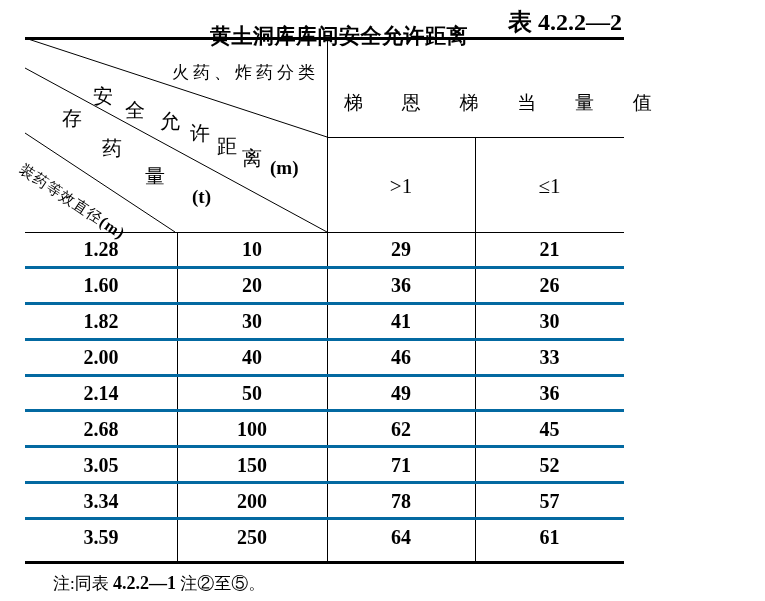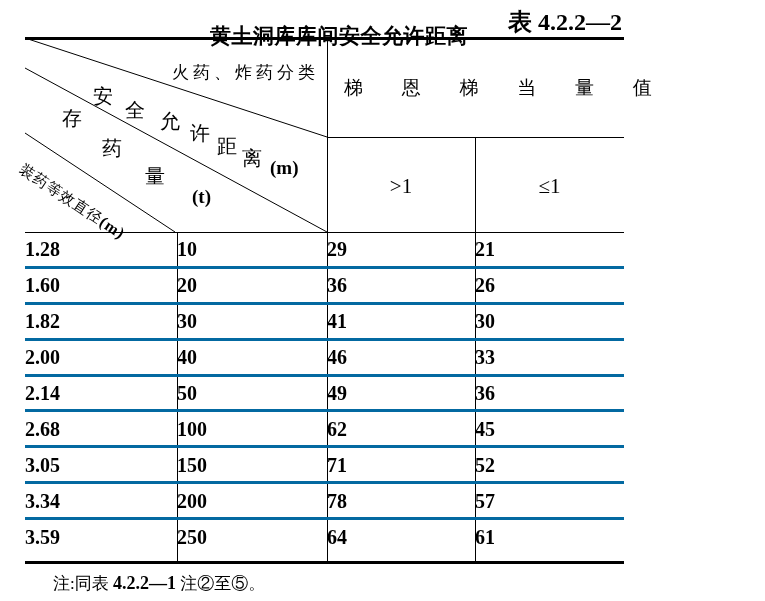--- a/index.html
+++ b/index.html
@@ -14,21 +14,21 @@
   .hdr-txt{font-size:17px;letter-spacing:4px;white-space:nowrap;text-align:right;}
   .diag-char{position:absolute;font-size:20px;line-height:1;white-space:nowrap;}
   .unit{font-weight:bold;font-size:19px;}
   .tnt{font-size:19px;letter-spacing:17px;text-indent:17px;text-align:center;white-space:nowrap;}
   .colhead{font-size:21px;text-align:center;white-space:nowrap;}
   .rot{transform:rotate(33.5deg);transform-origin:left top;font-size:15px;letter-spacing:1px;white-space:nowrap;}
   .rot .unit{font-size:16px;}
   .rows{position:absolute;left:25px;top:233px;width:599px;}
   .trow{display:flex;height:32.9px;align-items:center;}
   .trow + .trow{border-top:3px solid #0369a1;}
-  .tcell{font-size:20px;font-weight:bold;line-height:1;}
+  .tcell{text-align:center;font-size:20px;font-weight:bold;line-height:1;}
   .c0{width:152px;} .c1{width:150px;} .c2{width:148px;} .c3{width:149px;}
   .note{font-size:17px;white-space:nowrap;}
   .note b{font-size:18px;}
   svg{display:block;}
 </style>
 </head>
 <body>
 
 <div id="canvas">
 
@@ -63,21 +63,21 @@
 
   <span class="diag-char" style="left:62px;top:108px;">存</span>
   <span class="diag-char" style="left:102px;top:138px;">药</span>
   <span class="diag-char" style="left:145px;top:166px;">量</span>
   <span class="diag-char unit" style="left:192px;top:187px;">(t)</span>
 
   <div class="abs rot" style="left:26px;top:160px;">
     <span>装药等效直径</span><span class="unit">(m)</span>
   </div>
 
-  <div class="abs tnt" style="left:327px;top:75px;width:297px;">梯  恩  梯  当  量  值</div>
+  <div class="abs tnt" style="left:327px;top:90px;width:297px;">梯  恩  梯  当  量  值</div>
   <div class="abs colhead" style="left:327px;top:174px;width:148px;">&gt;1</div>
   <div class="abs colhead" style="left:475px;top:174px;width:149px;">≤1</div>
 
   <div class="rows">
     <div class="trow">
       <div class="tcell c0">1.28</div>
       <div class="tcell c1">10</div>
       <div class="tcell c2">29</div>
       <div class="tcell c3">21</div>
     </div>

